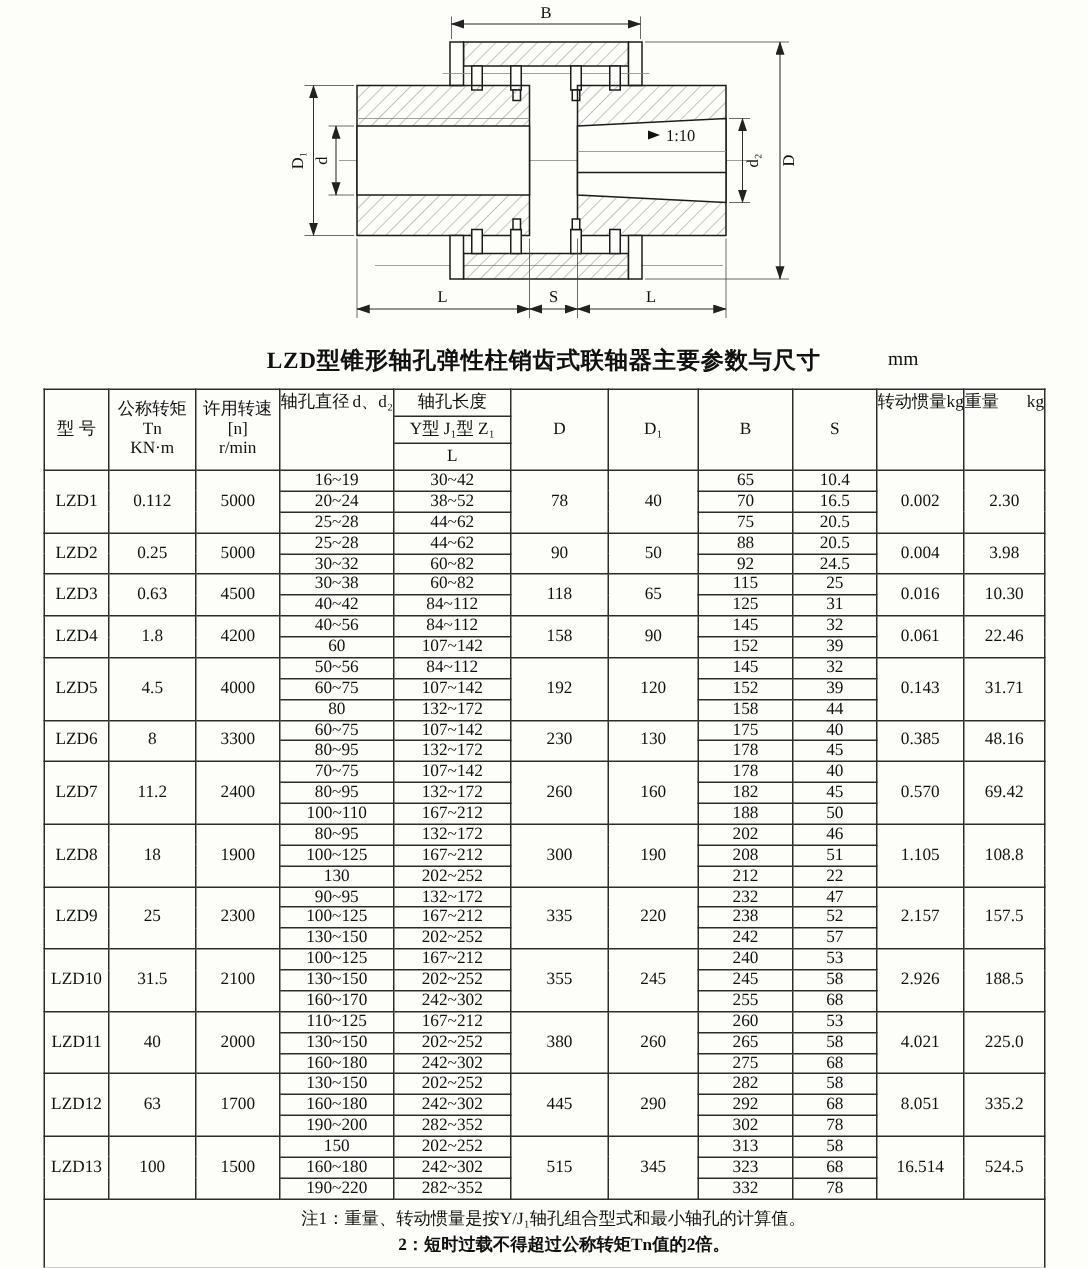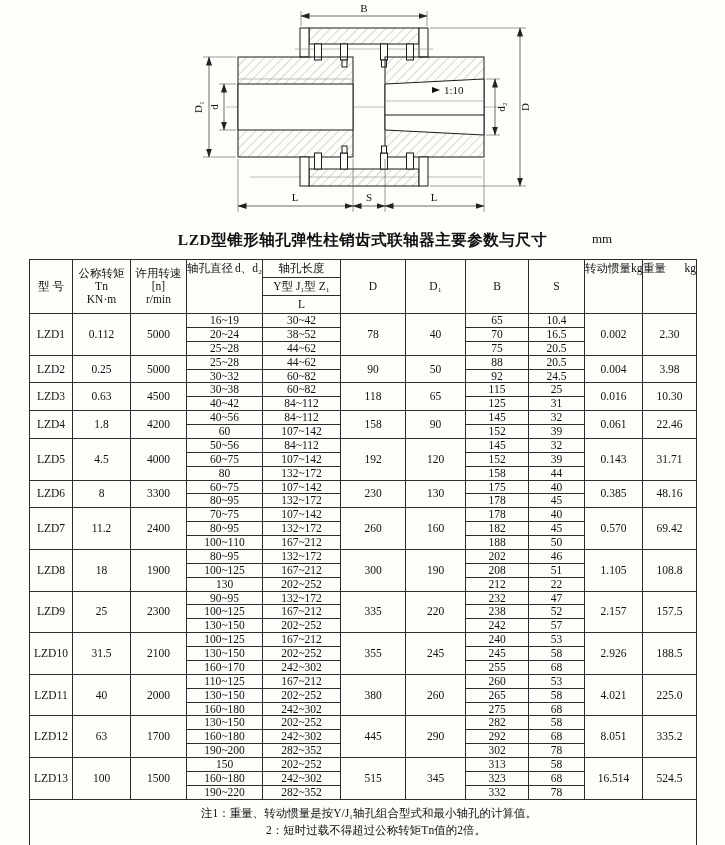--- a/index.html
+++ b/index.html
@@ -51,21 +51,21 @@
   .params thead tr{height:18px;}
   .params tbody tr{height:13.7px;}
   .hstack{display:flex;flex-direction:column;justify-content:space-around;height:100%;}
   .hspread{display:flex;justify-content:space-between;height:50px;padding:1px 0;}
   .notes-cell{
     text-align:center;
     padding:3px 0 4px 12px !important;
     line-height:1.45 !important;
     height:38px;
   }
-  .note2{padding-left:14px;}
+  .note2{padding-left:14px;font-weight:bold;}
 </style>
 </head>
 <body>
 
 <div class="diagram-wrap">
 <svg width="725" height="228" viewBox="0 0 725 228">
   <defs>
     <pattern id="hatch" width="6.5" height="6.5" patternUnits="userSpaceOnUse" patternTransform="rotate(45)">
       <line x1="0" y1="0" x2="0" y2="6.5" stroke="#6e6e6e" stroke-width="0.55"></line>
     </pattern>

